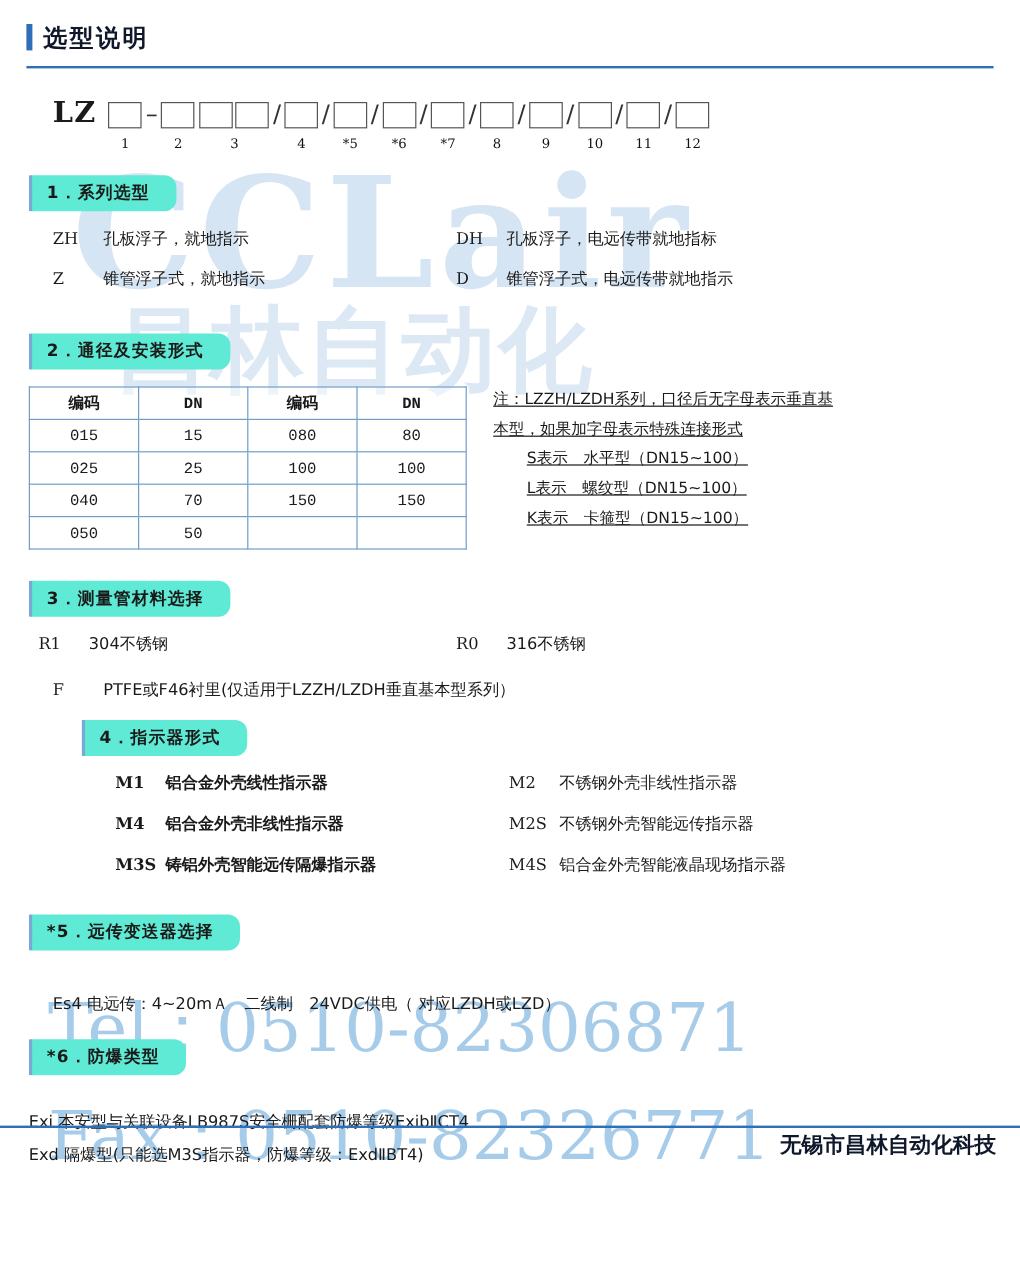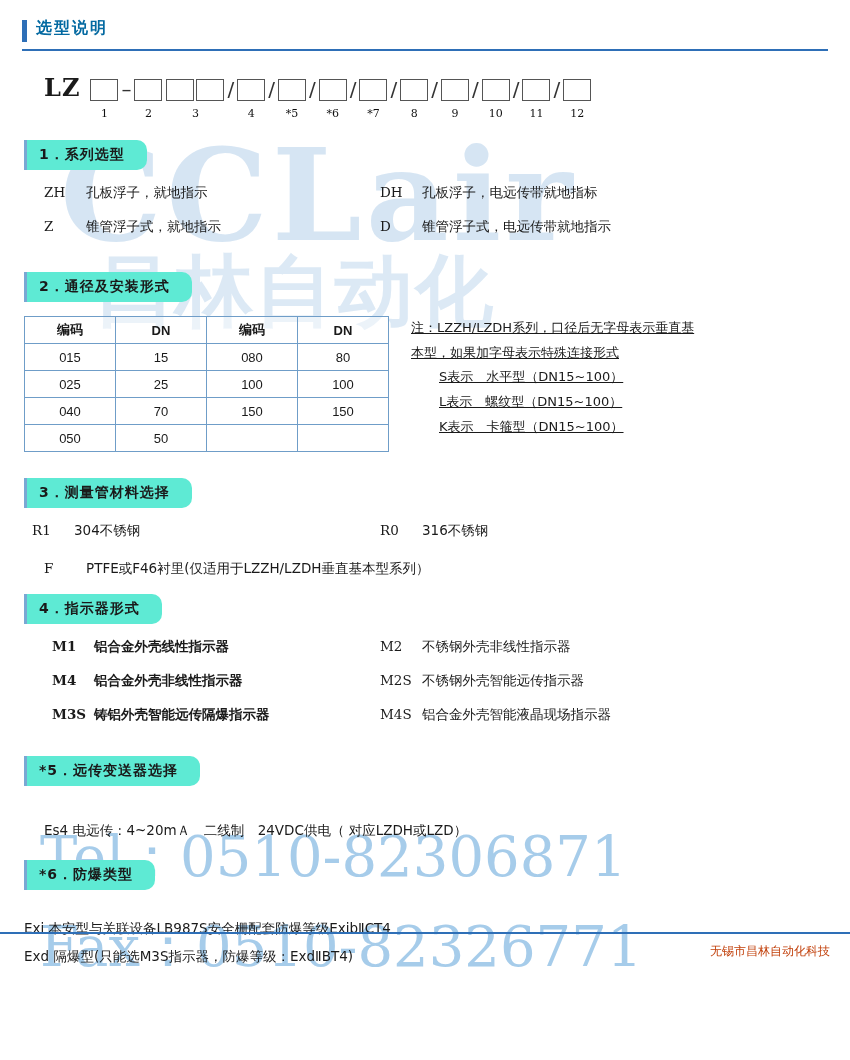--- a/index.html
+++ b/index.html
@@ -74,25 +74,25 @@
   }
   .page-header .bar {
     position: absolute;
     left: 0;
     top: 2px;
     width: 5px;
     height: 22px;
     background: #2e6fb7;
   }
   .page-title {
-    font-size: 16px;
+    font-size: 20px;
     font-weight: bold;
     letter-spacing: 2px;
     margin-left: 14px;
-    color: #0369a1;
+    color: #0f172a;
   }
   .header-rule {
     margin: 4px 22px 0 22px;
     height: 2px;
     background: #2e6fb7;
   }
 
   
   .code-row {
     display: flex;
@@ -181,21 +181,21 @@
     margin-left: 24px;
     background: rgba(255,255,255,0.45);
   }
   table.dn td, table.dn th {
     border: 1px solid #6f9dc8;
     width: 88px;
     height: 24px;
     text-align: center;
     font-size: 13px;
     font-weight: normal;
-    font-family: Liberation Sans, sans-serif;
+    font-family: Liberation Mono, monospace;
   }
   table.dn th { font-weight: bold; }
 
   .note-block {
     margin-left: 22px;
     font-size: 13px;
     line-height: 1.9;
     text-decoration: underline;
   }
   .note-block .nl { white-space: nowrap; }
@@ -215,22 +215,23 @@
     left: 0;
     right: 0;
     bottom: 32px;
     height: 2px;
     background: #2e6fb7;
   }
   .footer-text {
     position: absolute;
     right: 20px;
     bottom: 6px;
-    font-size: 12px;
-    color: #c2410c;
+    font-size: 18px;
+    color: #0f172a;
+    font-weight: bold;
   }
 </style>
 </head>
 <body>
 
 <div class="wm-layer">
   <div class="wm-brand">CCLair</div>
   <div class="wm-brand2">昌林自动化</div>
   <div class="wm-tel">Tel：0510-82306871</div>
   <div class="wm-fax">Fax：0510-82326771</div>
@@ -432,21 +433,21 @@
           <span class="opt-text">316不锈钢</span>
         </div>
       </div>
     </div>
     <div class="opt-line" style="margin-left:44px; margin-top:4px;">
       <span class="opt-code">F</span>
       <span class="opt-text">PTFE或F46衬里(仅适用于LZZH/LZDH垂直基本型系列）</span>
     </div>
   </div>
 
-  <div class="sec" style="margin-top:14px;">
+  <div class="sec" style="margin-top:14px;margin-left:44px;">
     <div class="sec-label">4．指示器形式</div>
     <div class="two-col">
       <div class="col" style="width:380px; padding-left:52px;font-weight:bold;">
         <div class="opt-line">
           <span class="opt-code">M1</span>
           <span class="opt-text">铝合金外壳线性指示器</span>
         </div>
         <div class="opt-line">
           <span class="opt-code">M4</span>
           <span class="opt-text">铝合金外壳非线性指示器</span>

